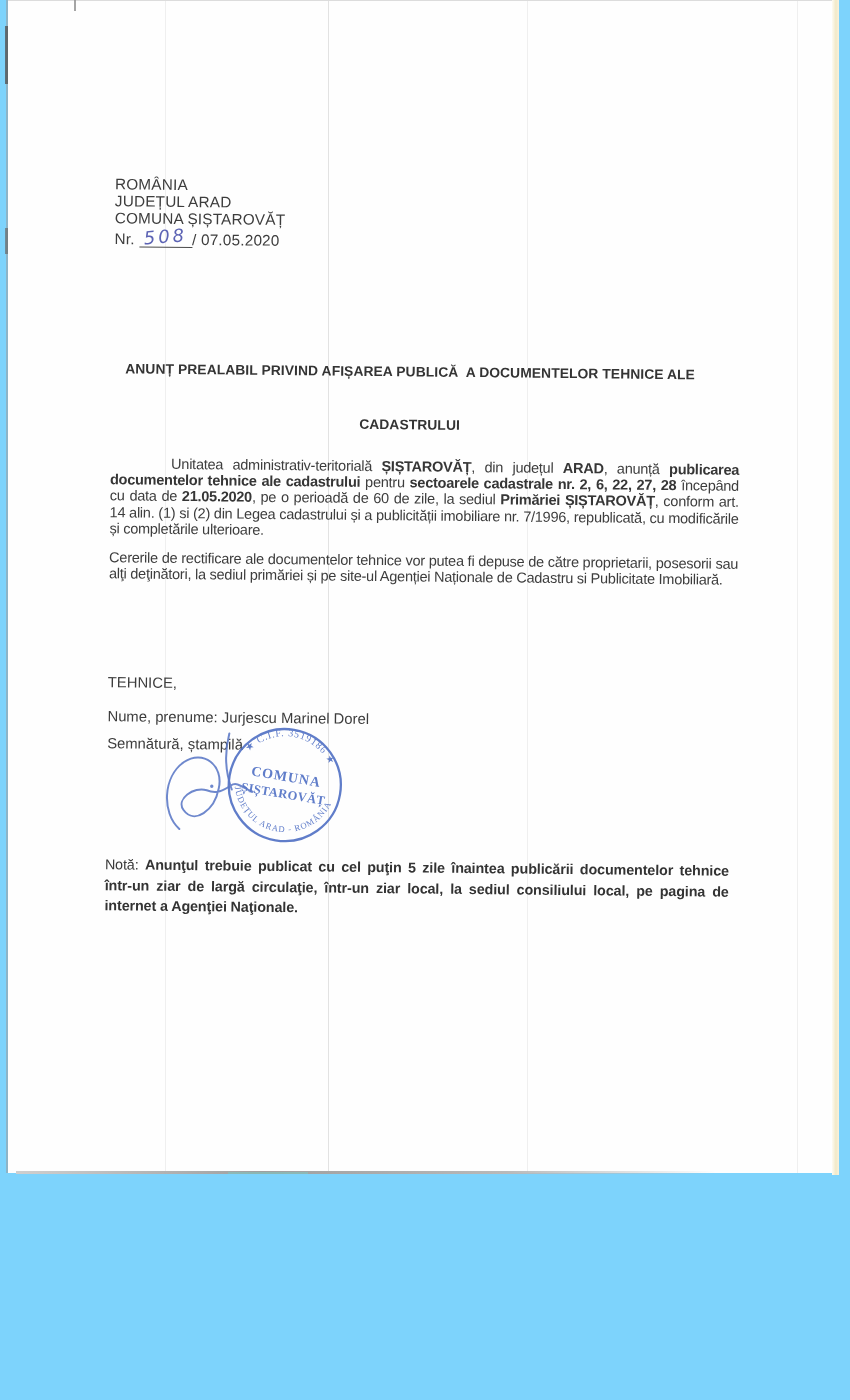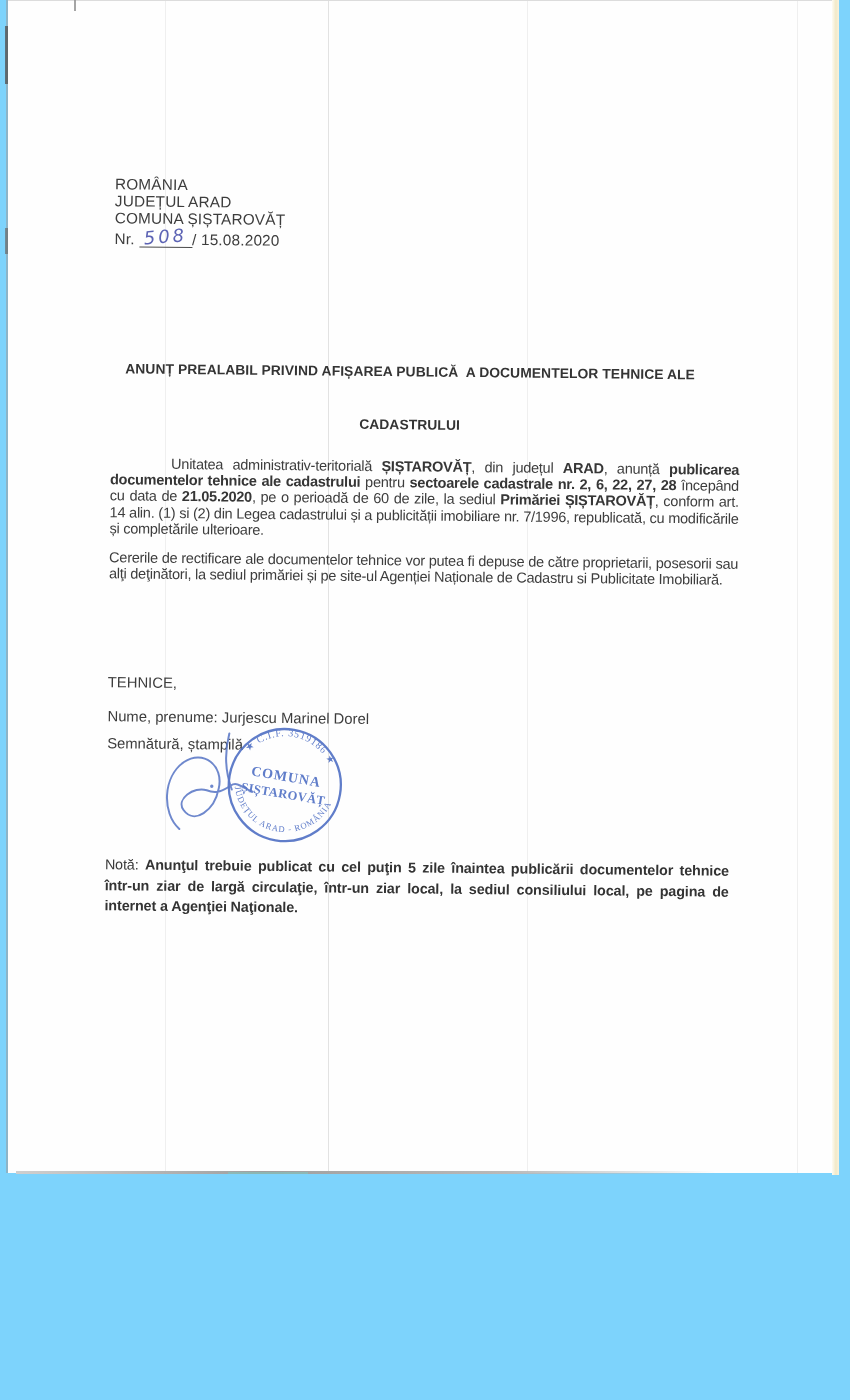--- a/index.html
+++ b/index.html
@@ -63,21 +63,21 @@
   <div class="edge-right"></div>
   <div class="edge-bottom"></div>
   <div class="edge-bottom-teal"></div>
 
   <div class="content">
 
     <div class="hdr">
       <div>ROMÂNIA</div>
       <div>JUDEȚUL ARAD</div>
       <div>COMUNA ȘIȘTAROVĂȚ</div>
-      <div class="nr-line"><span>Nr.</span>&nbsp;<span class="nr-blank"><span class="hand">508</span></span><span>/ 15.08.2020</span></div>
+      <div class="nr-line"><span>Nr.</span>&nbsp;<span class="nr-blank"><span class="hand">508</span></span><span>/ 07.05.2020</span></div>
     </div>
 
     <div class="title">
       <div>ANUNȚ PREALABIL PRIVIND AFIȘAREA PUBLICĂ  A DOCUMENTELOR TEHNICE ALE</div>
       <div>CADASTRULUI</div>
     </div>
 
     <div class="para p1"><span>Unitatea administrativ-teritorială </span><span class="b">ȘIȘTAROVĂȚ</span><span>, din județul </span><span class="b">ARAD</span><span>, anunță </span><span class="b">publicarea documentelor tehnice ale cadastrului</span><span> pentru </span><span class="b">sectoarele cadastrale nr. 2, 6, 22, 27, 28</span><span> începând cu data de </span><span class="b">21.05.2020</span><span>, pe o perioadă de 60 de zile, la sediul </span><span class="b">Primăriei ȘIȘTAROVĂȚ</span><span>, conform art. 14 alin. (1) si (2) din Legea cadastrului și a publicității imobiliare nr. 7/1996, republicată, cu modificările și completările ulterioare.</span></div>
     <div class="para p2">Cererile de rectificare ale documentelor tehnice vor putea fi depuse de către proprietarii, posesorii sau alţi deţinători, la sediul primăriei și pe site-ul  Agenției Naționale de Cadastru si Publicitate Imobiliară.</div>
 

